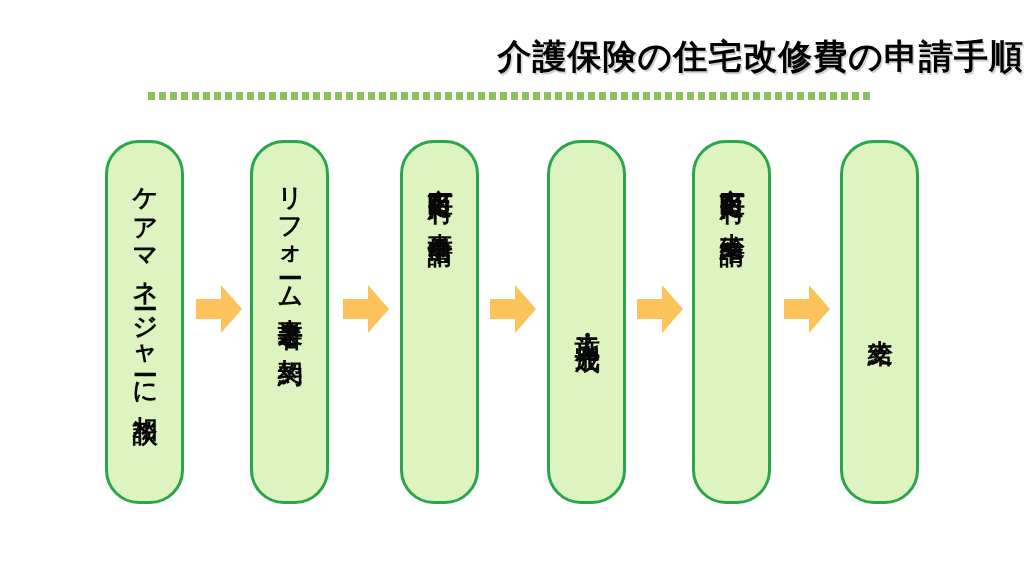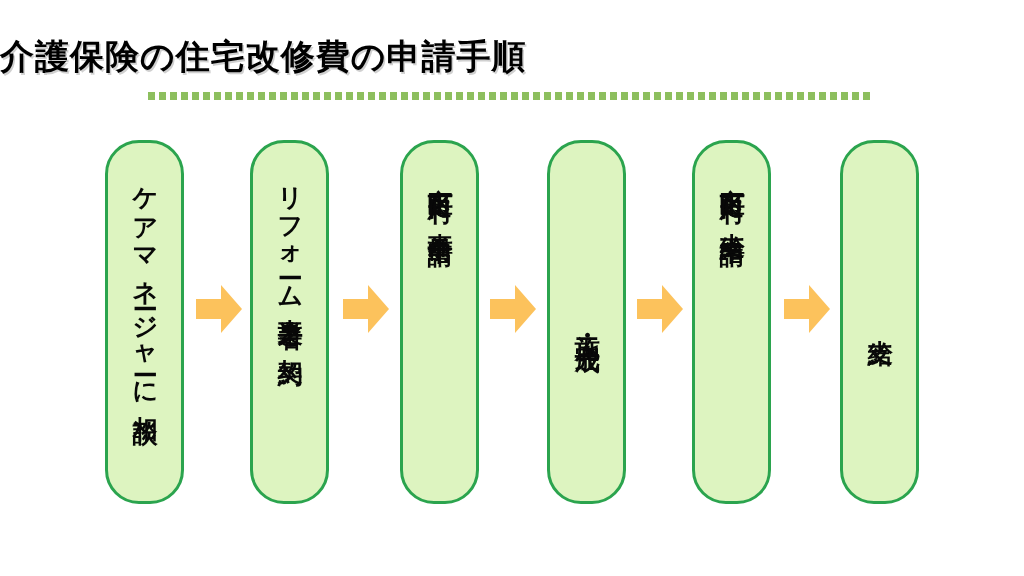--- a/index.html
+++ b/index.html
@@ -16,21 +16,21 @@
     font-family: "DejaVu Sans", "Liberation Sans", sans-serif;
     position: relative;
   }
 
   
   .title-area {
     position: absolute;
     left: 0;
     top: 36px;
     width: 1024px;
-    text-align: left;
+    text-align: right;
   }
 
   .chart-title {
     font-size: 34px;
     font-weight: bold;
     color: #000000;
     letter-spacing: 1px;
     line-height: 1.18;
     text-shadow: 1.5px 1.5px 0 rgba(170,170,170,0.55);
     white-space: nowrap;

